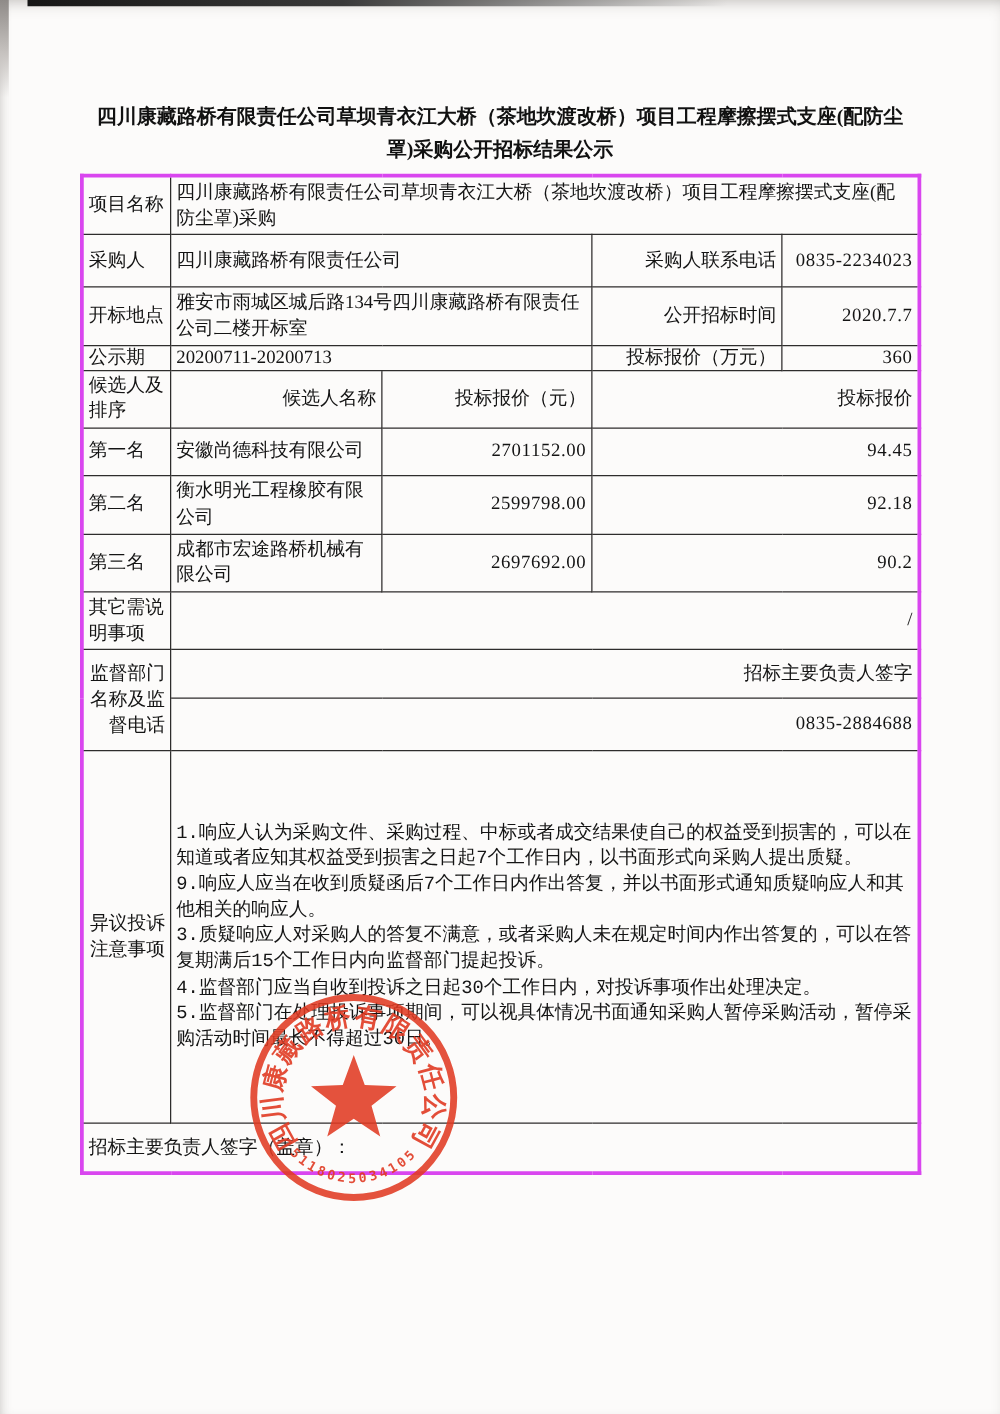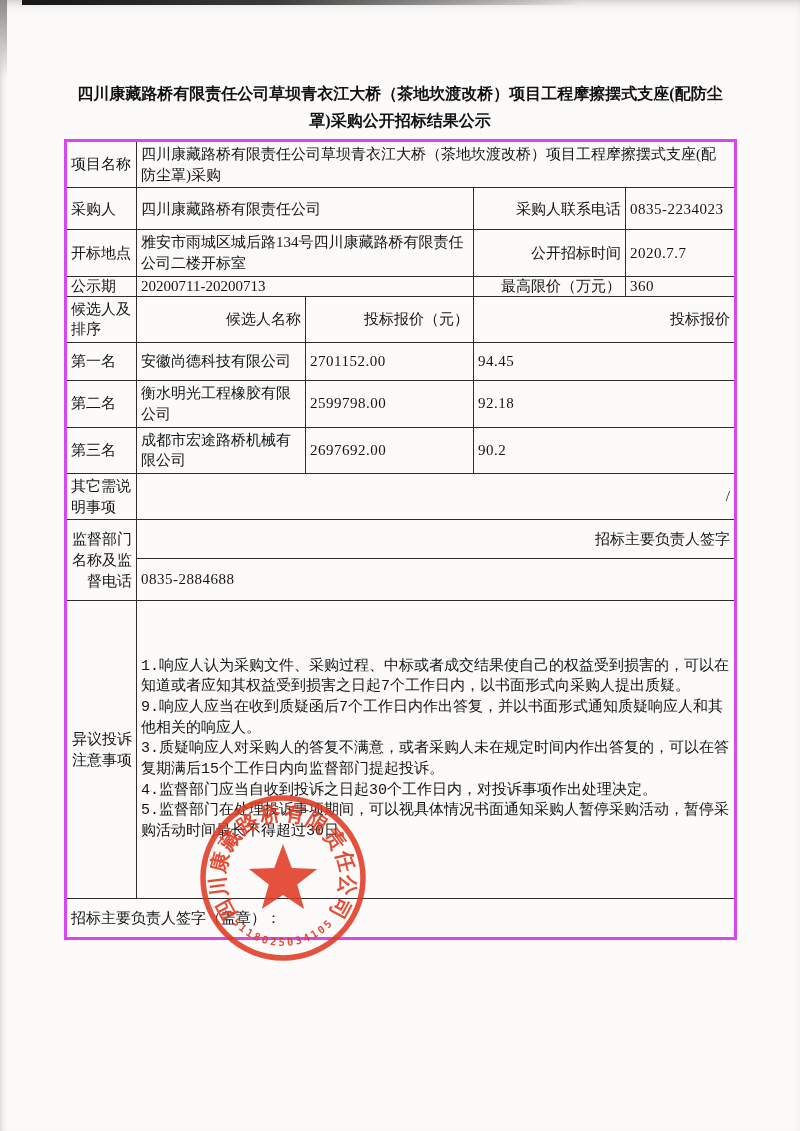--- a/index.html
+++ b/index.html
@@ -35,21 +35,21 @@
     border:3px solid #d946ef;
   }
   table.main td{
     border:1.5px solid #2e2d2c;
     font-size:15px;line-height:1.38;color:#141414;
     padding:2px 4px;vertical-align:middle;
     overflow:hidden;
   }
   td.lab{padding:2px 3px;}
   td.c{text-align:right;}
-  td.num{text-align:left;letter-spacing:.5px;}
+  td.num{text-align:right;letter-spacing:.5px;}
   tr.thin td{padding:0 4px;line-height:1.1;margin-top:28px;}
   td.objection-text{padding:2px 9px;line-height:23px;}
   td.objection-text .obj-line{margin:0;font-family:Liberation Mono, monospace;}
   td.sign{padding:2px 6px;margin-left:24px;}
   .seal{
     position:absolute;left:177px;top:772px;width:212px;height:212px;
     pointer-events:none;
   }
   .seal svg{display:block;width:100%;height:100%;}
 </style>
@@ -83,21 +83,21 @@
   </tr>
   <tr style="height:44px">
     <td class="lab">开标地点</td>
     <td colspan="2">雅安市雨城区城后路134号四川康藏路桥有限责任公司二楼开标室</td>
     <td class="c">公开招标时间</td>
     <td class="num">2020.7.7</td>
   </tr>
   <tr style="height:20px" class="thin">
     <td class="lab">公示期</td>
     <td colspan="2">20200711-20200713</td>
-    <td class="c">最高限价（万元）</td>
+    <td class="c">投标报价（万元）</td>
     <td class="num">360</td>
   </tr>
   <tr style="height:35px">
     <td class="lab">候选人及排序</td>
     <td class="c">候选人名称</td>
     <td class="c">投标报价（元）</td>
     <td class="c" colspan="2">投标报价</td>
   </tr>
   <tr style="height:38px">
     <td class="lab">第一名</td>

